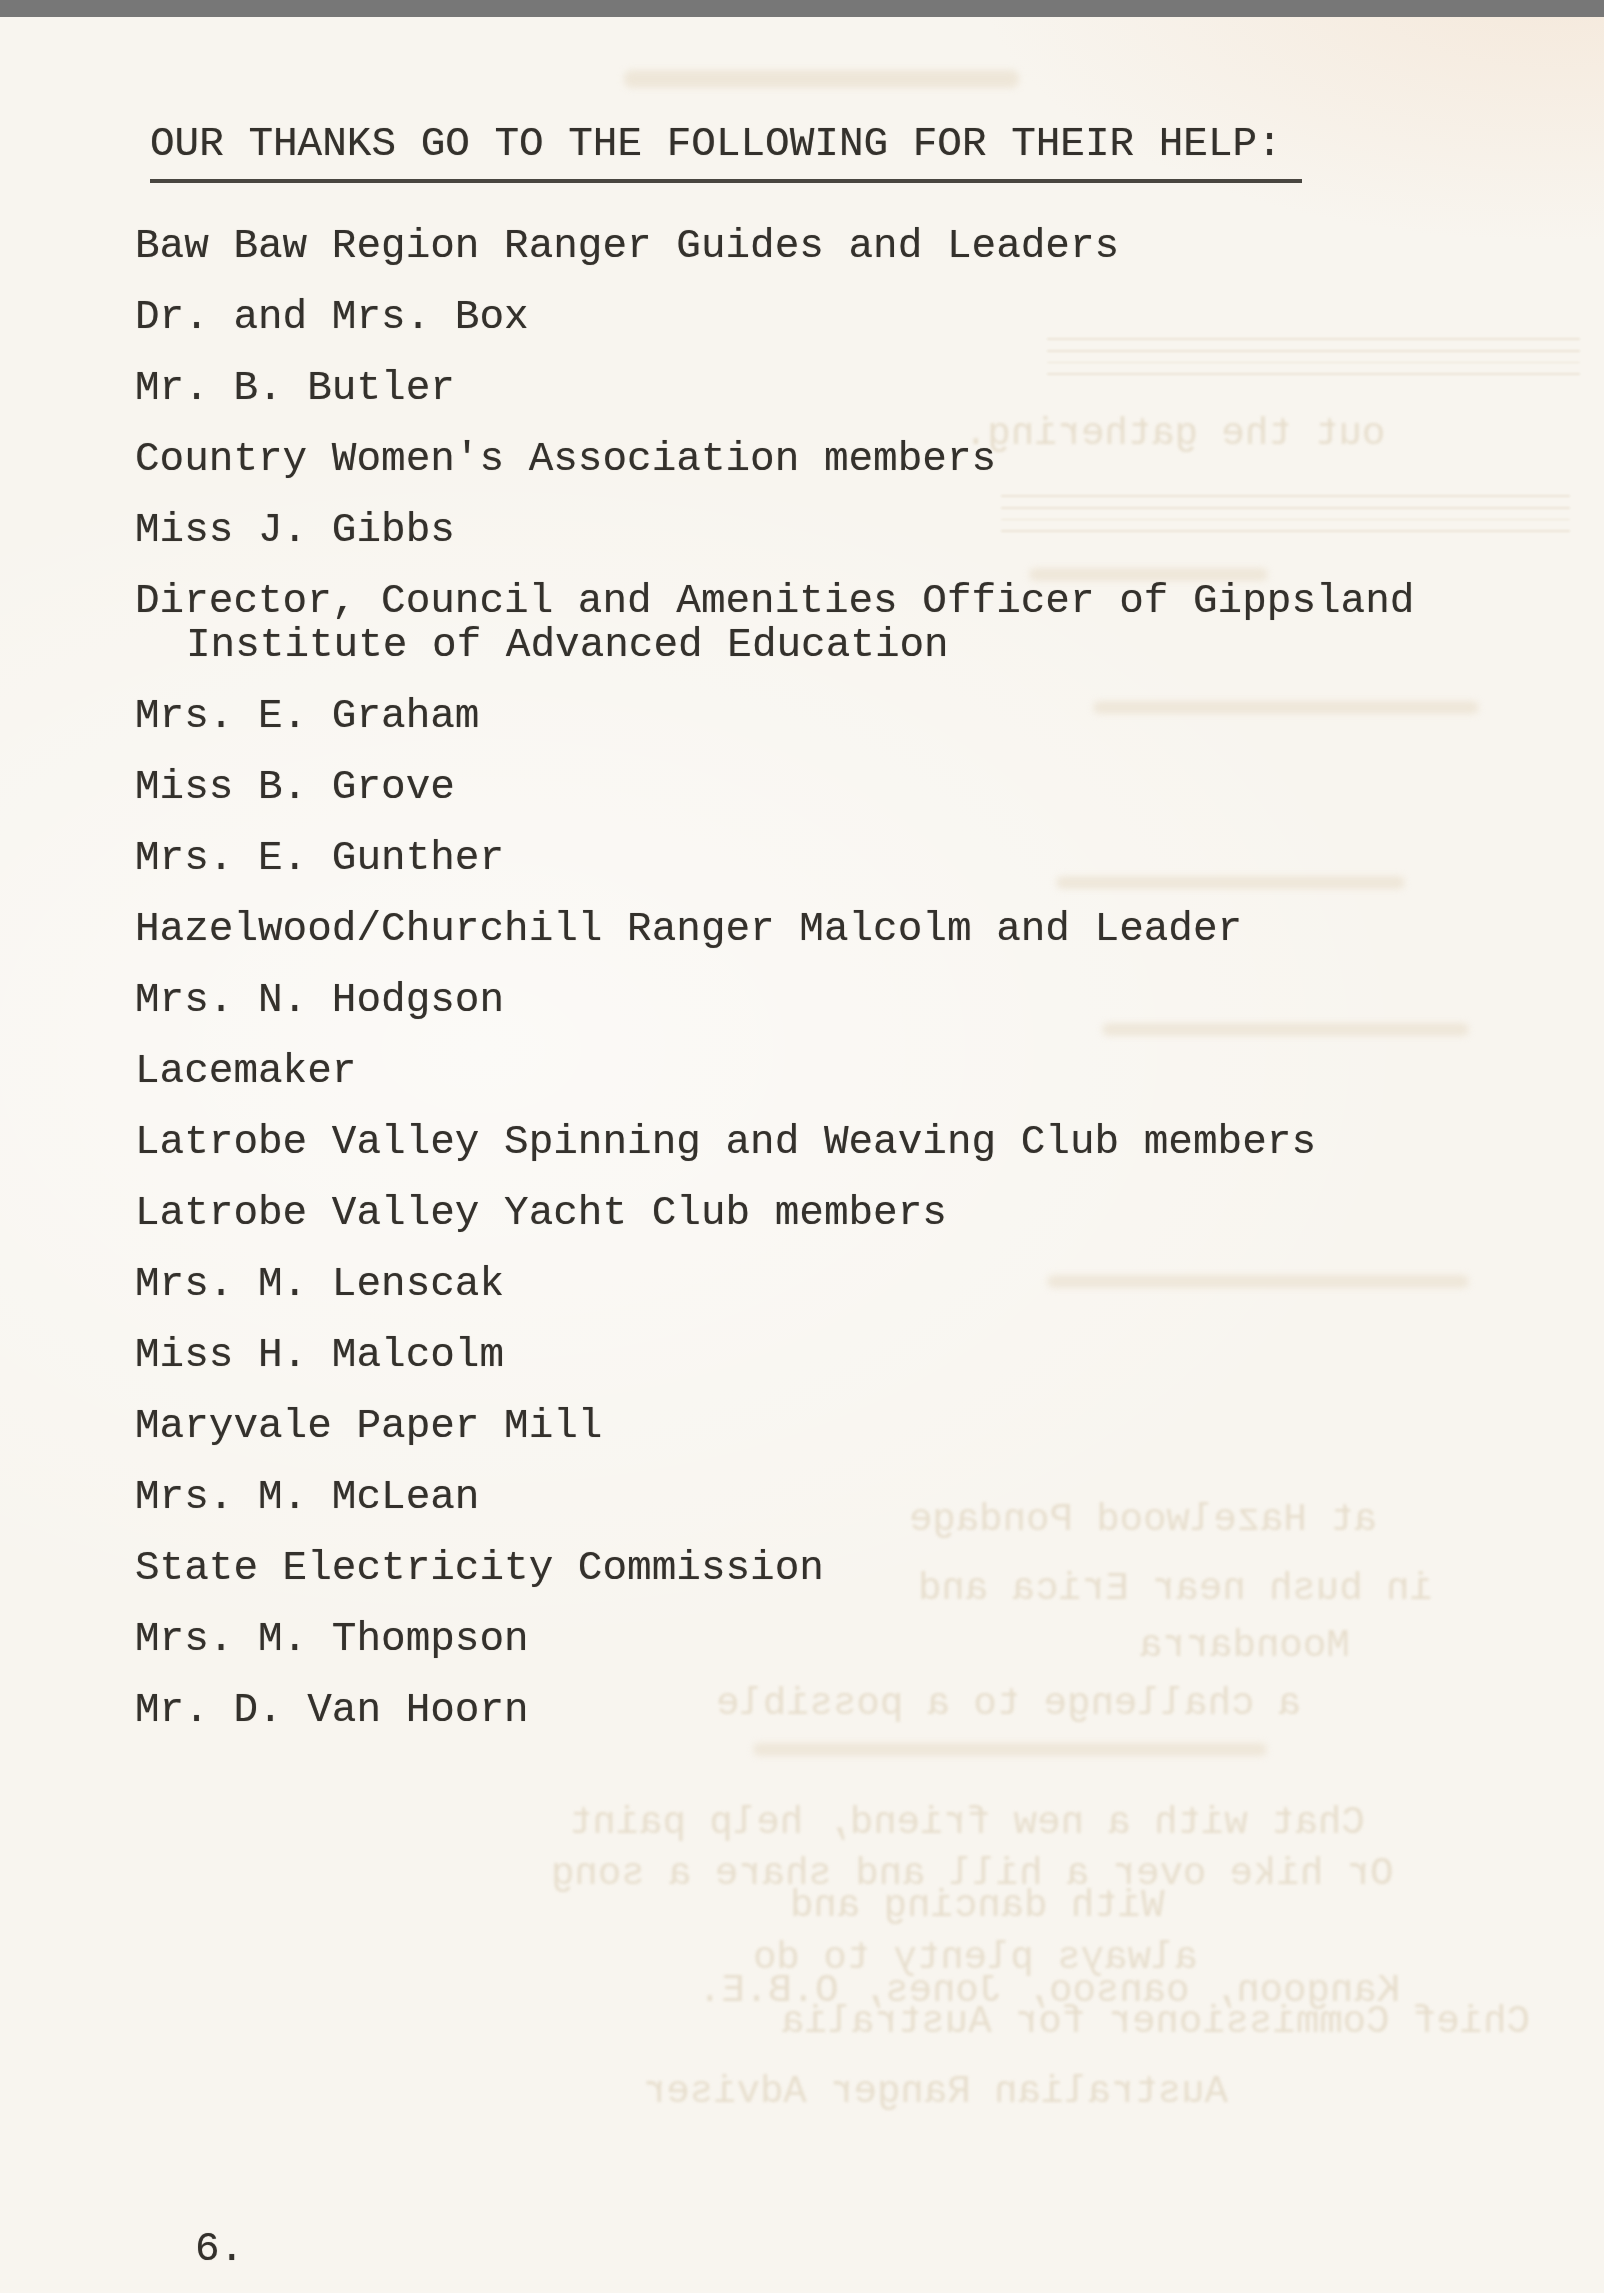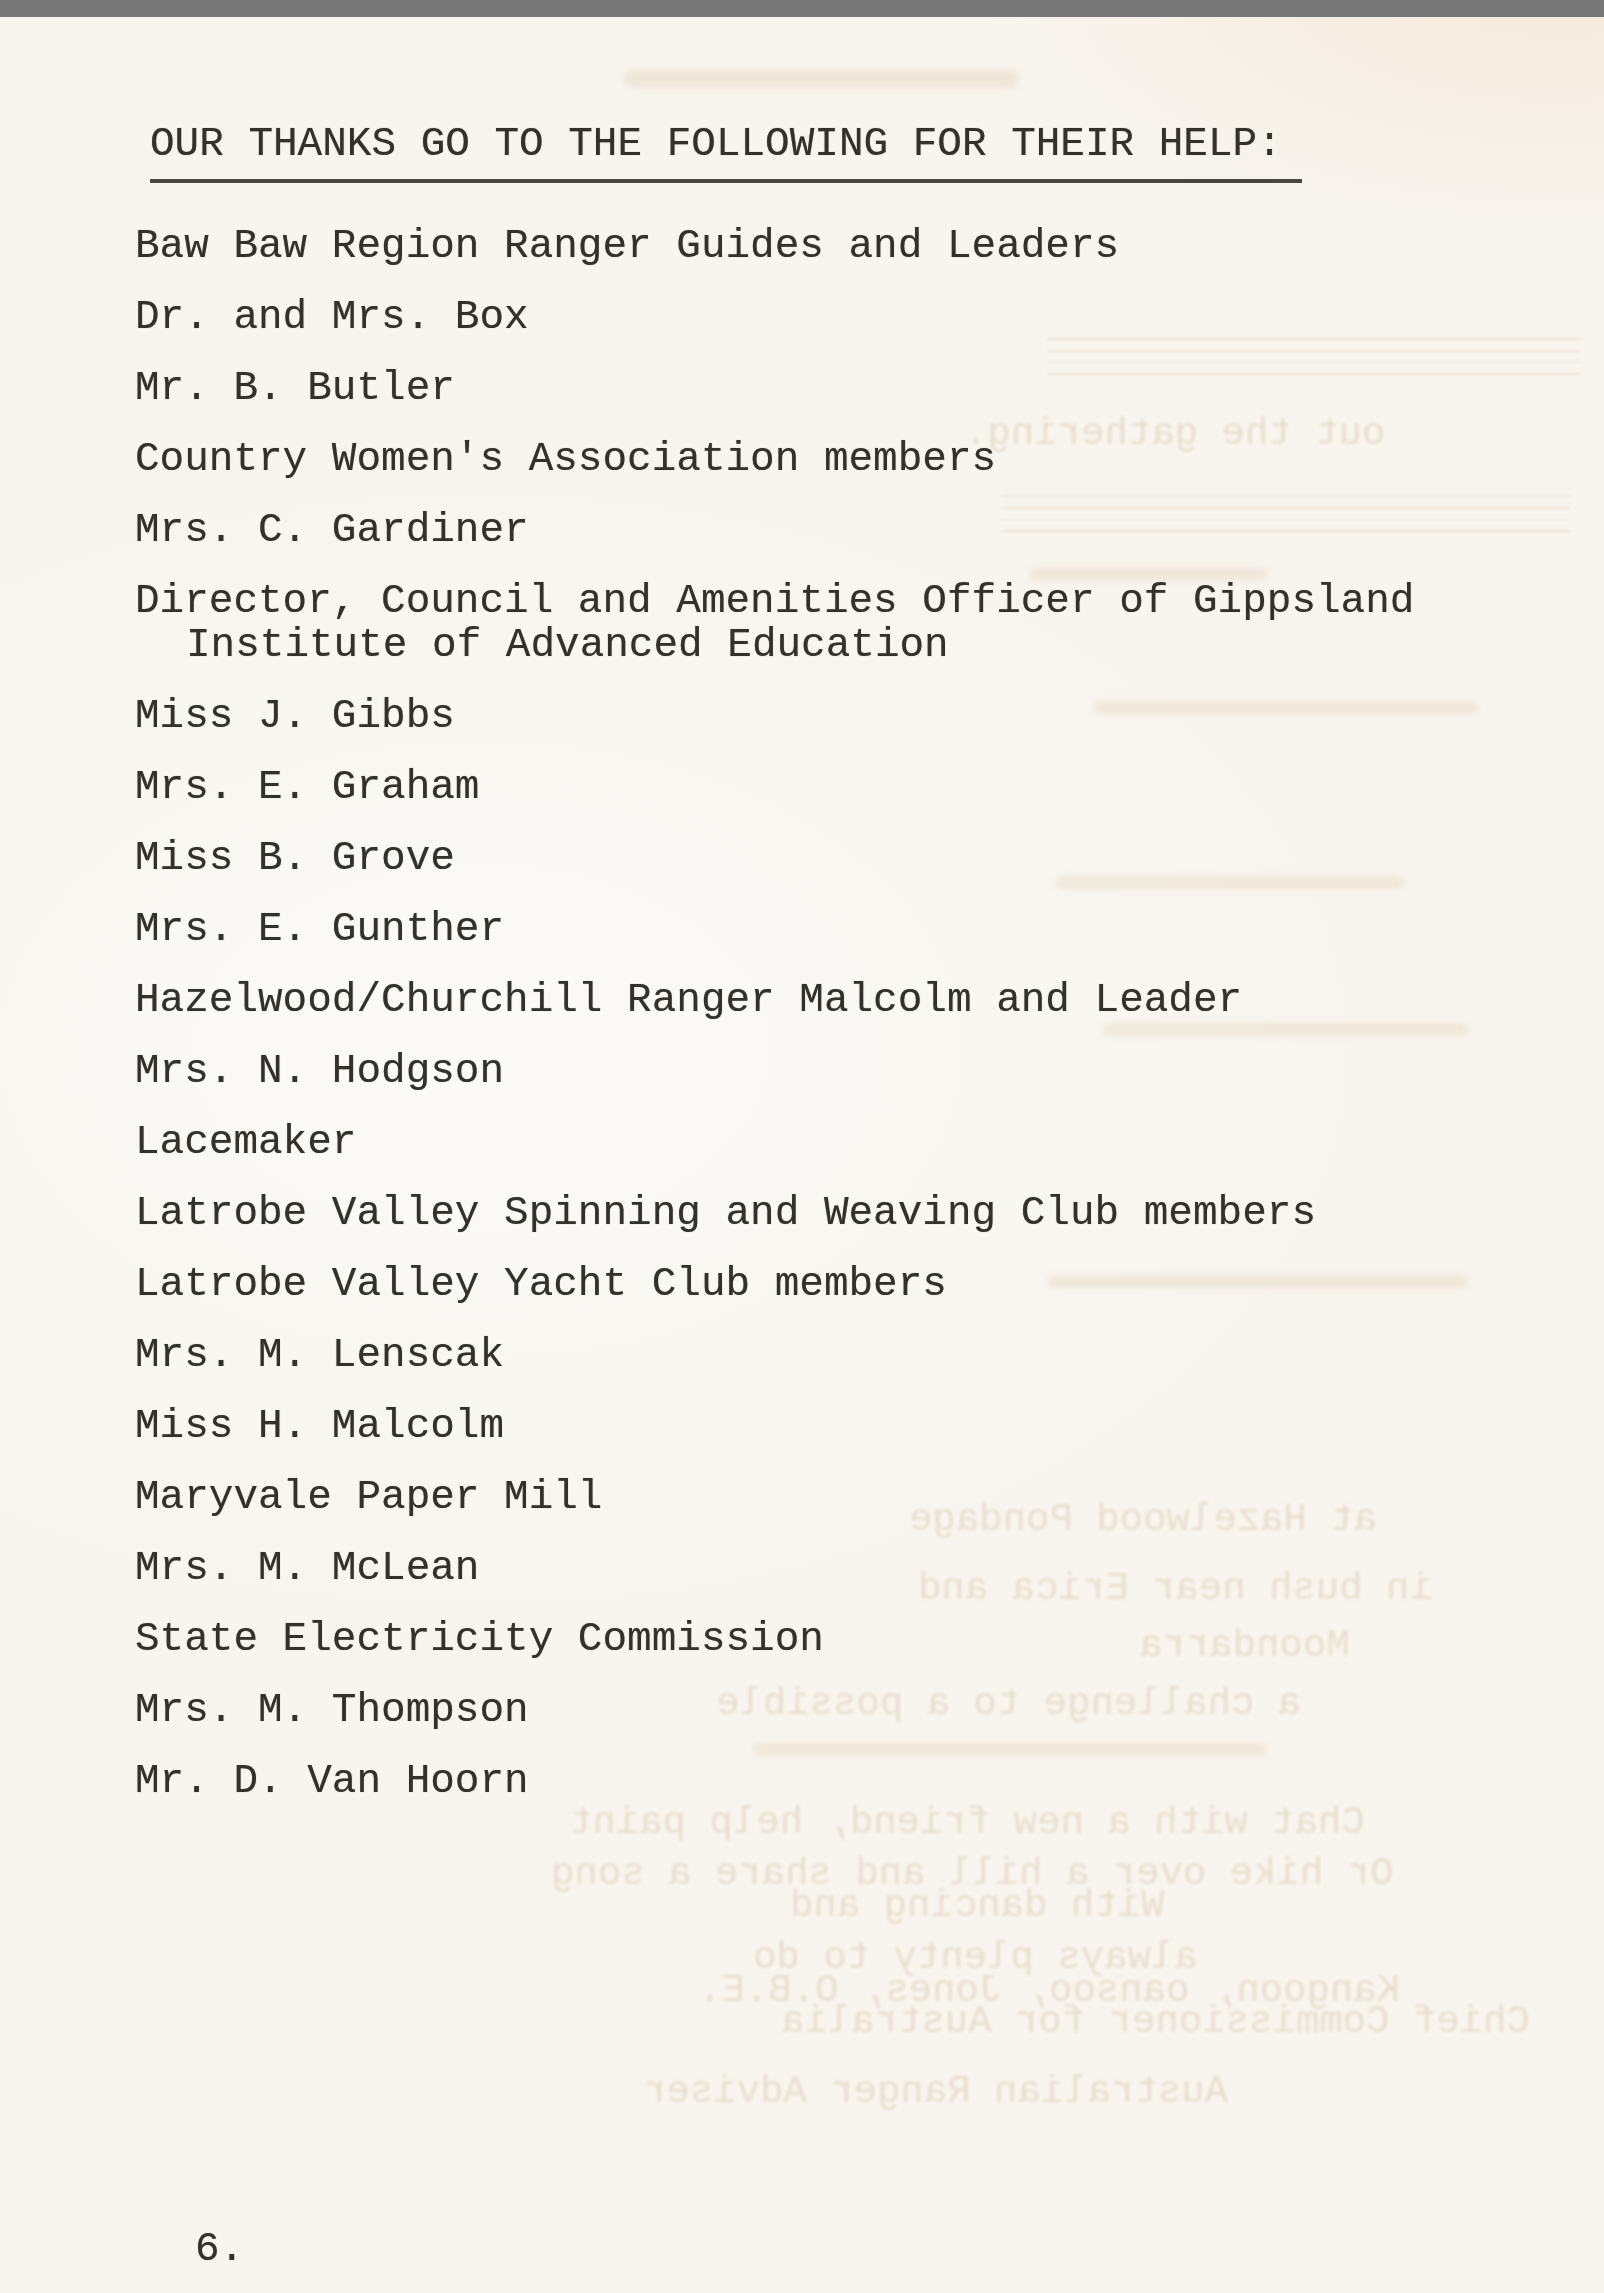--- a/index.html
+++ b/index.html
@@ -146,36 +146,32 @@
     <span class="line1">Mr. B. Butler</span>
     
   </li>
 
 
   <li>
     <span class="line1">Country Women's Association members</span>
     
   </li>
 
-  <li>
-    <span class="line1">Mrs. C. Gardiner</span>
+
+  <li>
+    <span class="line1">Miss J. Gibbs</span>
     
   </li>
 
   <li>
     <span class="line1">Director, Council and Amenities Officer of Gippsland</span>
     <span class="line2">Institute of Advanced Education</span>
   </li>
 
   <li>
-    <span class="line1">Miss J. Gibbs</span>
-    
-  </li>
-
-  <li>
     <span class="line1">Mrs. E. Graham</span>
     
   </li>
 
   <li>
     <span class="line1">Miss B. Grove</span>
     
   </li>
 
   <li>

